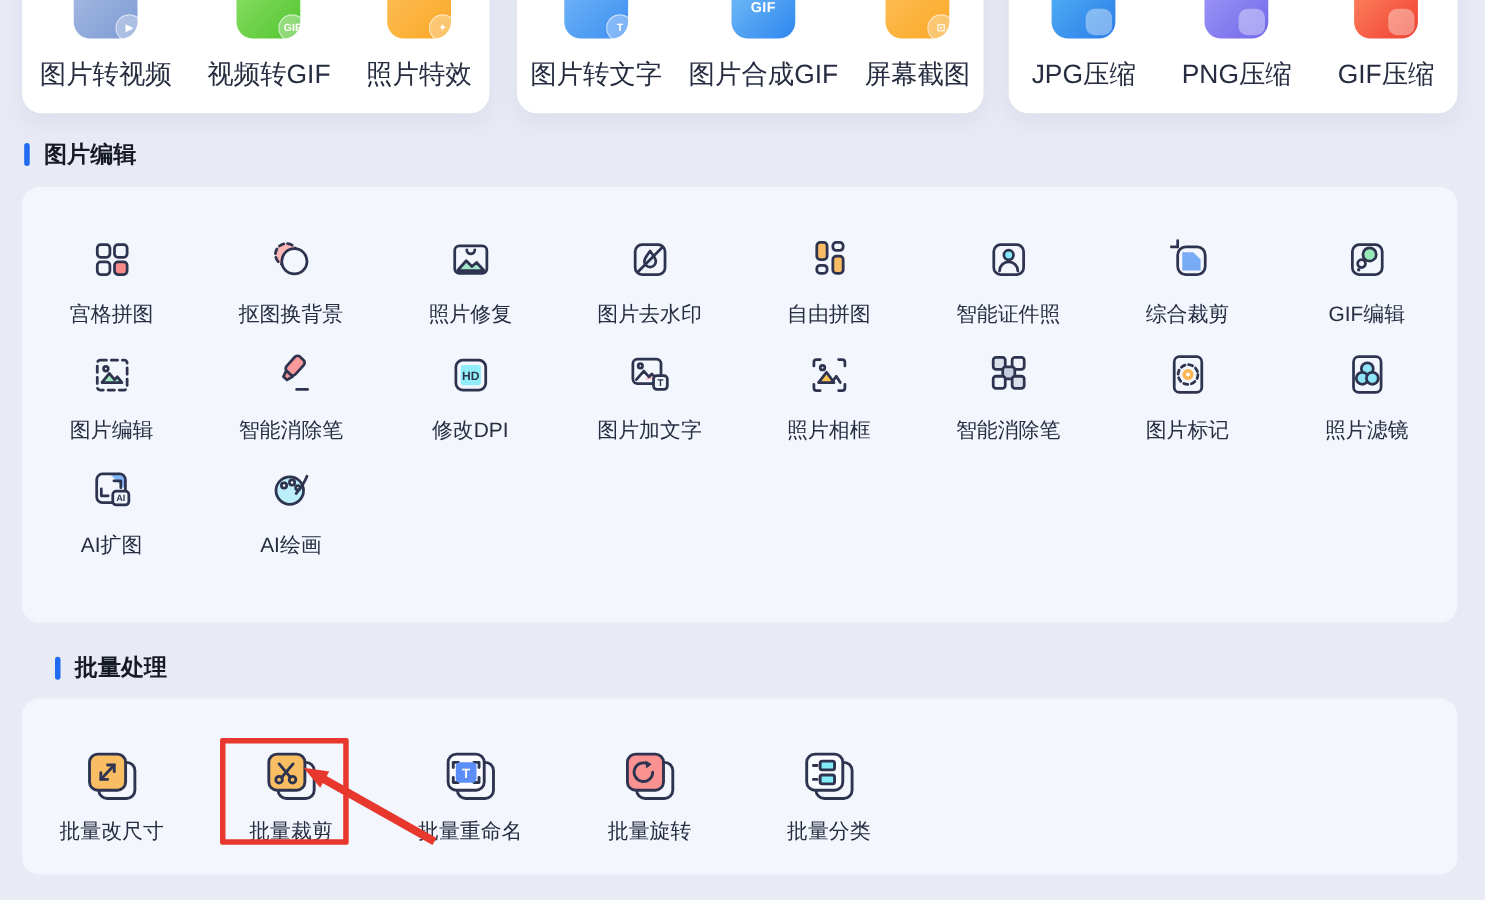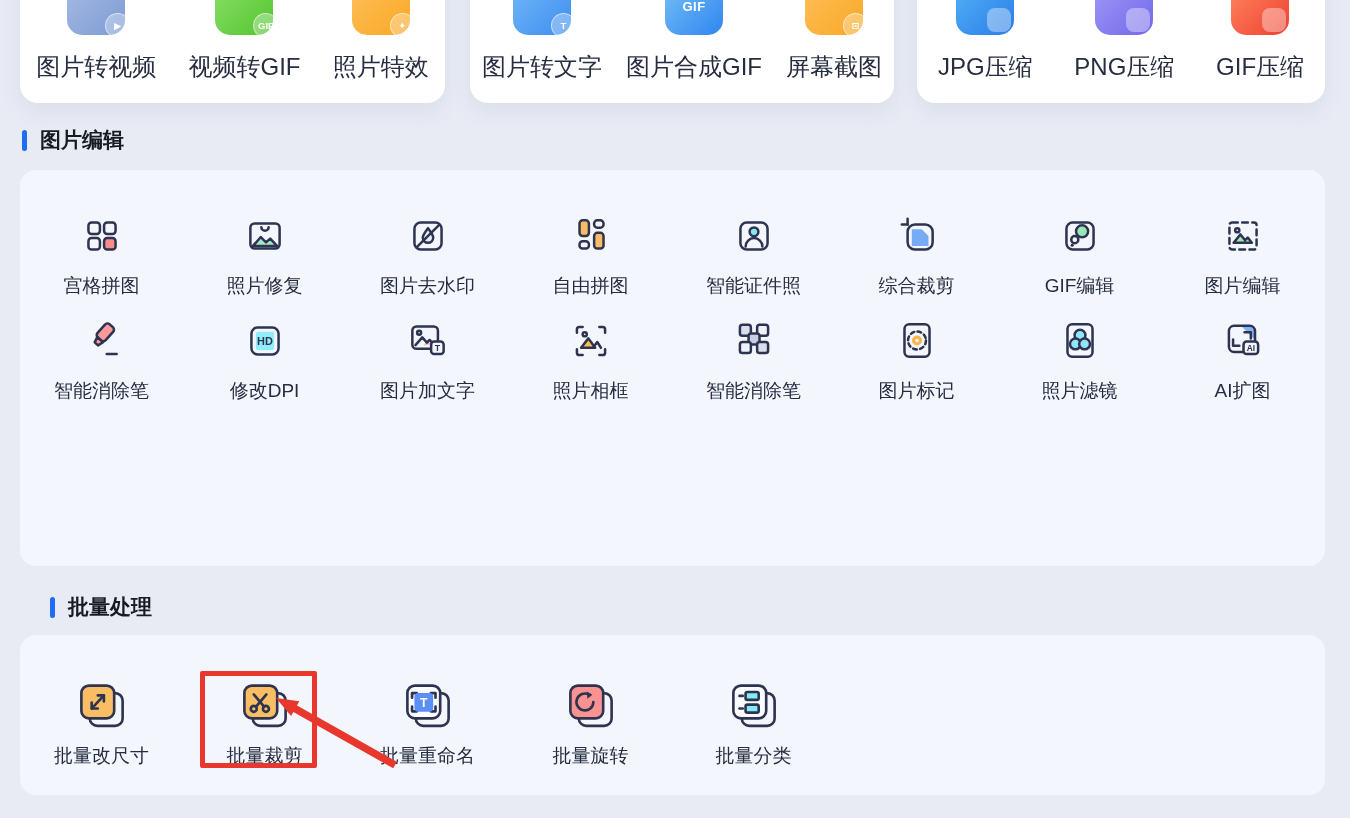--- a/index.html
+++ b/index.html
@@ -129,20 +129,29 @@
               <rect x="25" y="10" width="11" height="11" rx="3"></rect>
               <rect x="10" y="25" width="11" height="11" rx="3"></rect>
               <rect x="25" y="25" width="11" height="11" rx="3" fill="#fb8b8b"></rect>
             </svg>
           </span>
           <span class="tool-label">宫格拼图</span>
         </div>
         <div class="tool-item">
           <span class="tool-icon">
             <svg viewBox="0 0 46 46" width="48" height="48" fill="none" stroke="#2e3450" stroke-width="2.4" stroke-linecap="round" stroke-linejoin="round">
+              <circle cx="18.5" cy="18.5" r="9.5" fill="#fdb6b6" stroke-dasharray="4.2 3.4"></circle>
+              <circle cx="25.5" cy="24.5" r="11" fill="#f3f6fd"></circle>
+            </svg>
+          </span>
+          <span class="tool-label">抠图换背景</span>
+        </div>
+        <div class="tool-item">
+          <span class="tool-icon">
+            <svg viewBox="0 0 46 46" width="48" height="48" fill="none" stroke="#2e3450" stroke-width="2.4" stroke-linecap="round" stroke-linejoin="round">
               <rect x="9" y="11" width="28" height="24" rx="4"></rect>
               <path d="M19.5 14.5 a3.5 3.5 0 0 0 7 0"></path>
               <path d="M11.5 32.5 L19 24 L24 29 L28 25.5 L34.5 32.5 Z" fill="#a5e7cb"></path>
             </svg>
           </span>
           <span class="tool-label">照片修复</span>
         </div>
         <div class="tool-item">
           <span class="tool-icon">
             <svg viewBox="0 0 46 46" width="48" height="48" fill="none" stroke="#2e3450" stroke-width="2.4" stroke-linecap="round" stroke-linejoin="round">
@@ -294,20 +303,32 @@
             <svg viewBox="0 0 46 46" width="48" height="48" fill="none" stroke="#2e3450" stroke-width="2.4" stroke-linecap="round" stroke-linejoin="round">
               <path d="M21 8.5 h9 a4.5 4.5 0 0 1 4.5 4.5 v9 Z" fill="#82b5f6" stroke="none"></path>
               <rect x="9.5" y="8.5" width="25" height="25" rx="5"></rect>
               <path d="M24.5 14.5 h6 v6"></path>
               <path d="M19.5 27.5 h-6 v-6"></path>
               <rect x="23.5" y="23.5" width="14" height="12" rx="3" fill="#f3f6fd"></rect>
               <text x="30.5" y="32.3" text-anchor="middle" font-size="8" font-weight="700" fill="#2e3450" stroke="none" font-family="Liberation Sans,sans-serif">AI</text>
             </svg>
           </span>
           <span class="tool-label">AI扩图</span>
+        </div>
+        <div class="tool-item">
+          <span class="tool-icon">
+            <svg viewBox="0 0 46 46" width="48" height="48" fill="none" stroke="#2e3450" stroke-width="2.4" stroke-linecap="round" stroke-linejoin="round">
+              <circle cx="21.5" cy="23" r="12" fill="#bdeffa"></circle>
+              <circle cx="16.5" cy="18.5" r="2.3" fill="#ffffff"></circle>
+              <circle cx="23.5" cy="16" r="2.3" fill="#ffffff"></circle>
+              <circle cx="28.5" cy="20.5" r="1.9" fill="#ffffff"></circle>
+              <path d="M36.5 10.5 c-2.5 6 -5.5 10.5 -9.5 15"></path>
+            </svg>
+          </span>
+          <span class="tool-label">AI绘画</span>
         </div>
       </div>
   </section>
 
   <div class="section-header" id="header-batch">
     <span class="bar"></span>
     <h2>批量处理</h2>
   </div>
   <section class="panel" id="batch-panel">
     <div class="grid" id="batch-grid">

